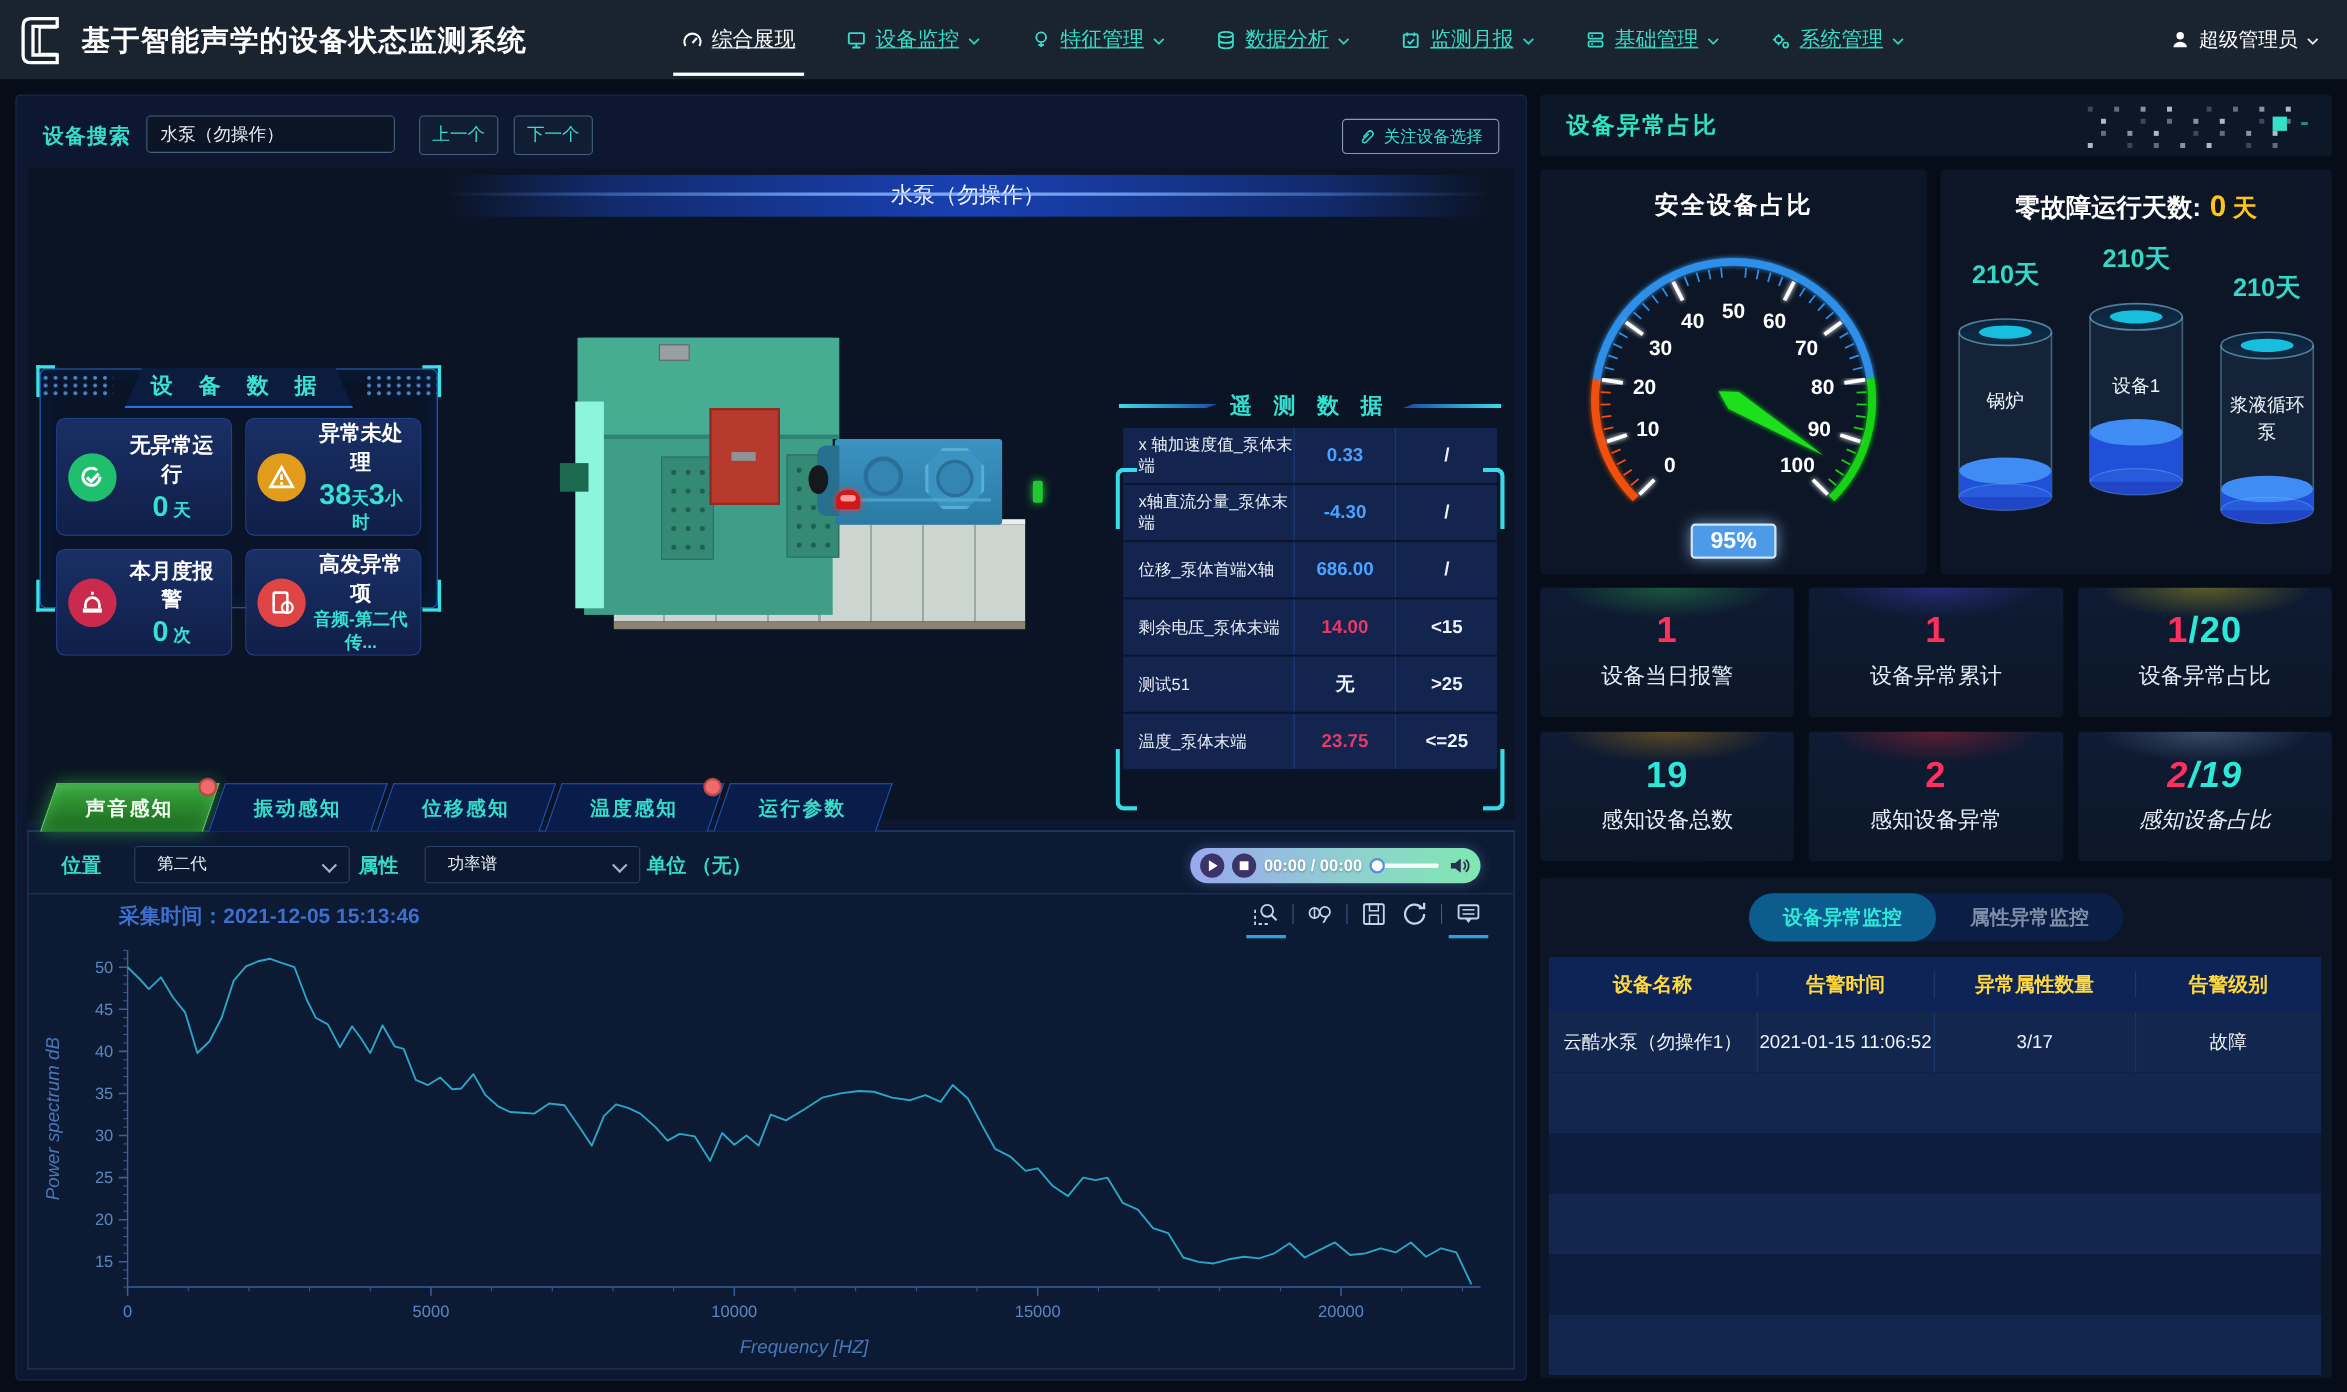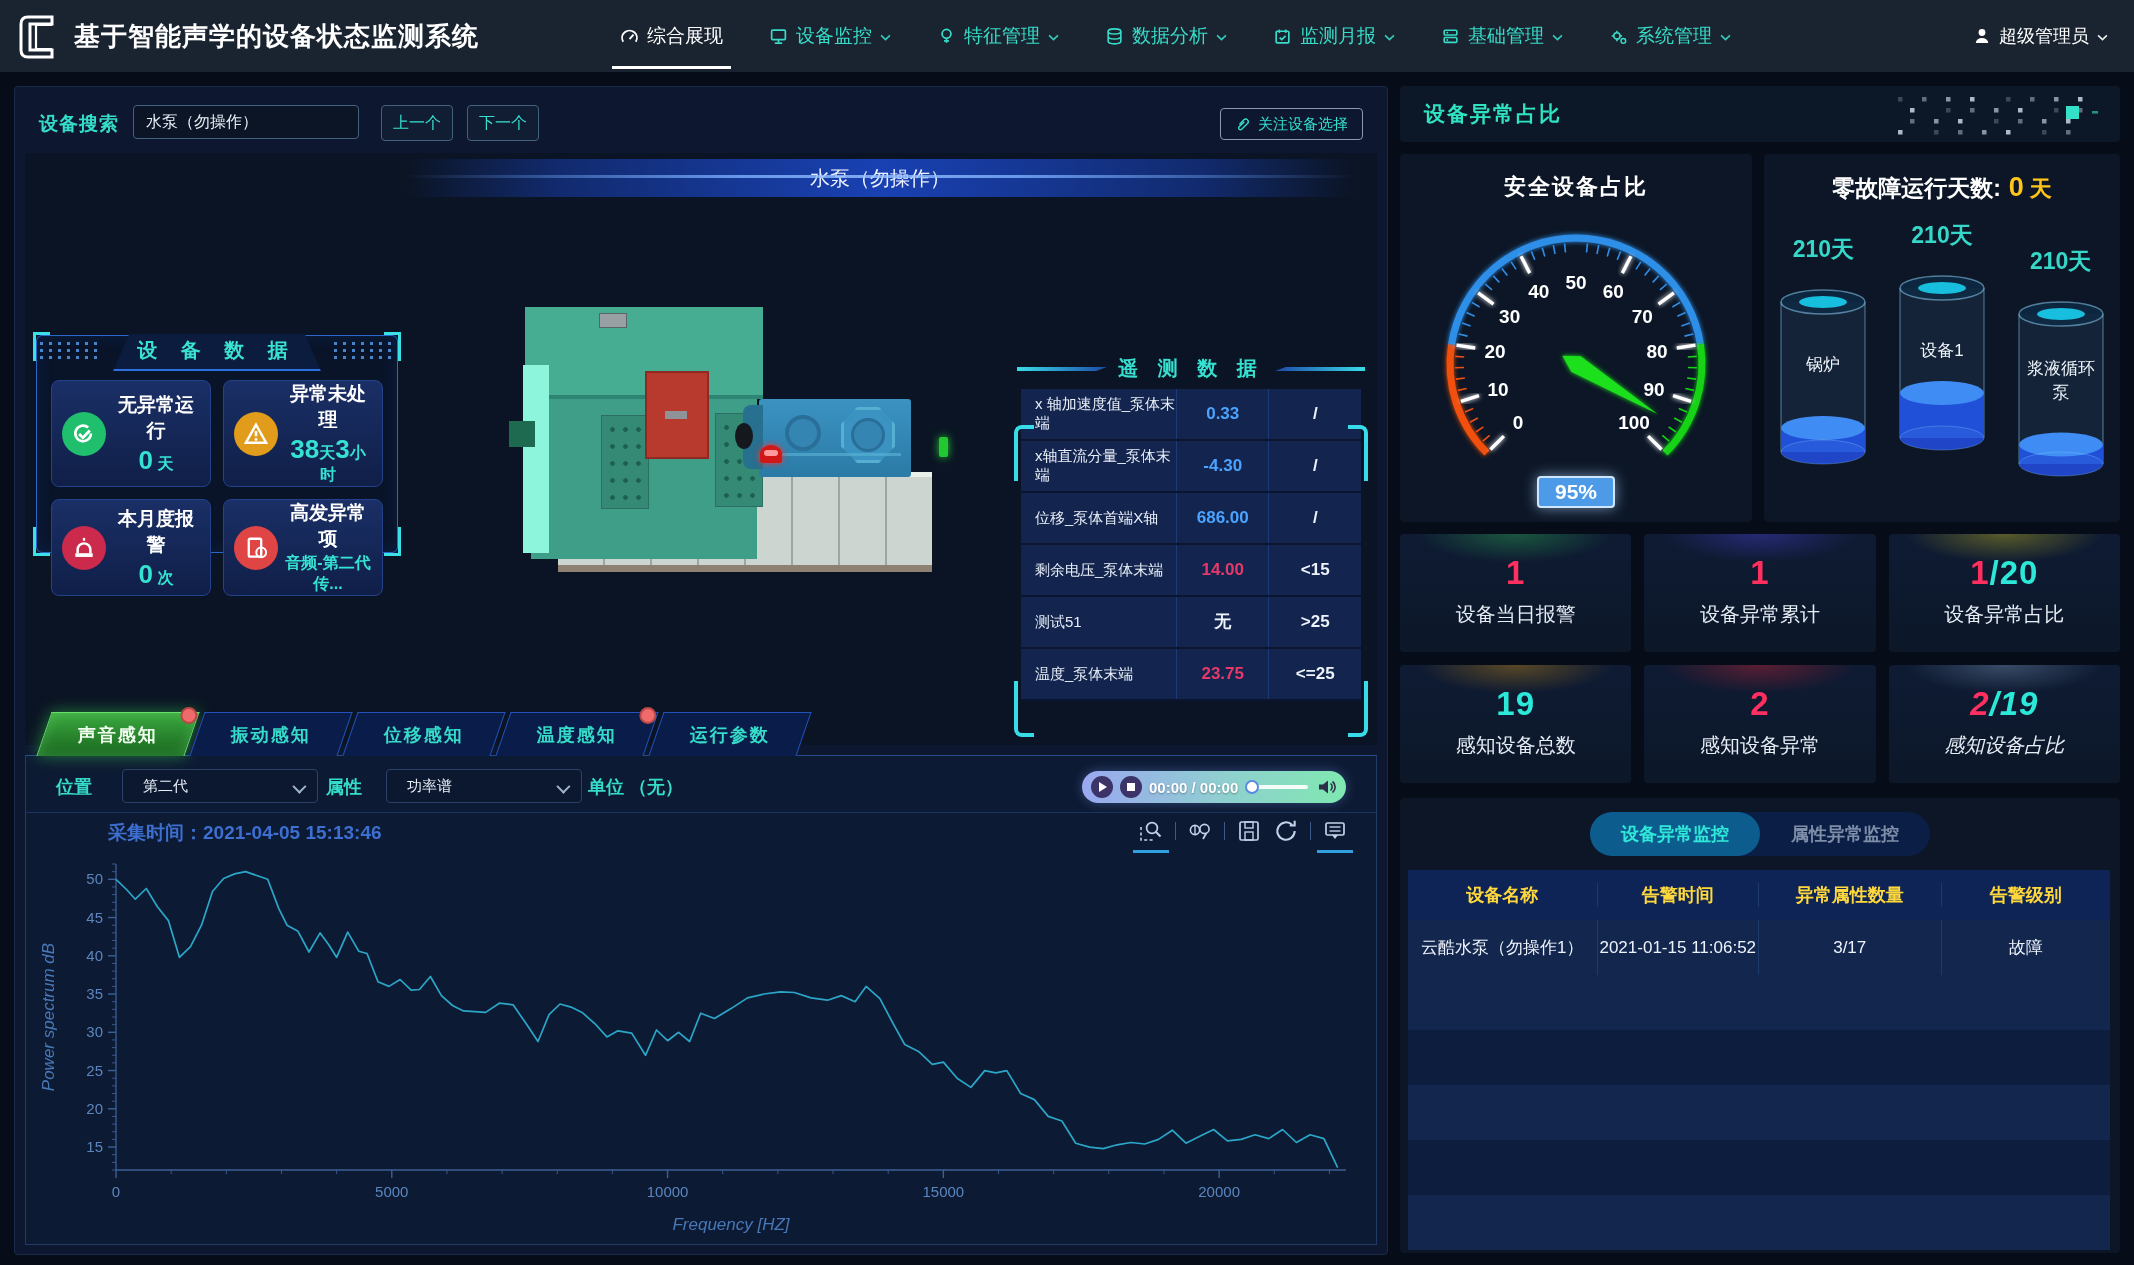--- a/index.html
+++ b/index.html
@@ -3,21 +3,21 @@
 <meta charset="utf-8">
 <style>
   html,body{margin:0;padding:0;background:#060c16;}
   .app{position:relative;width:2134px;height:1265px;overflow:hidden;
        font-family:"Liberation Sans","DejaVu Sans",sans-serif;background:#070d18;}
   
   .navbar{position:absolute;top:0;left:0;right:0;height:72px;background:#1a2430;display:flex;align-items:center;z-index:9;}
   .brand{display:flex;align-items:center;gap:14px;padding-left:12px;width:608px;}
   .app-title{color:#fff;font-size:26px;font-weight:bold;letter-spacing:1px;}
   .menu{display:flex;gap:46px;align-items:center;height:100%;}
-  .nav-item{position:relative;display:flex;gap:8px;align-items:center;color:#38dcc8;font-size:19px;cursor:pointer;height:100%;}
+  .nav-item{position:relative;display:flex;gap:8px;align-items:center;color:#38dcc8;font-size:19px;cursor:pointer;height:100%;text-decoration:underline;}
   .nav-item svg{flex:none;}
   .nav-item.active{color:#fff;}
   .nav-item.active::after{content:'';position:absolute;left:-8px;right:-8px;bottom:3px;height:3px;background:#fff;}
   .user{margin-left:auto;padding-right:26px;display:flex;align-items:center;gap:8px;color:#fff;font-size:18px;}
   .caret{opacity:.9;margin-top:2px;}
   
   .left-panel{position:absolute;left:14px;top:86px;width:1372px;height:1167px;background:#0d1830;border:1px solid #182a4a;border-radius:4px;}
   .search-row{position:absolute;top:14px;left:0;right:0;height:44px;}
   .search-label{position:absolute;left:24px;top:10px;color:#35dcc9;font-size:19px;font-weight:bold;letter-spacing:1px;}
   .search-input{position:absolute;left:118px;top:4px;width:226px;height:34px;background:#0b1526;border:1px solid #44617e;border-radius:4px;color:#e8eef6;font-size:16px;padding:0 12px;box-sizing:border-box;outline:none;}
@@ -460,21 +460,21 @@
           <div class="p-slider">
               <div class="p-thumb"></div>
             </div>
           <svg width="20" height="18" viewBox="0 0 20 18">
               <path d="M2 6.5 h4 l5-4 v13 l-5-4 h-4 z" fill="#2a2f4a"></path>
               <path d="M13.5 5.5 a4.5 4.5 0 0 1 0 7 M15.5 3.5 a7 7 0 0 1 0 11" fill="none" stroke="#2a2f4a" stroke-width="1.6"></path>
             </svg>
         </div>
       </div>
 
-      <div class="capture"><span>采集时间：</span><span>2021-04-05 15:13:46</span></div>
+      <div class="capture"><span>采集时间：</span><span>2021-12-05 15:13:46</span></div>
 
       <div class="toolbar">
         <div class="tb-icon ul">
             <svg width="24" height="24" viewBox="0 0 24 24">
               <path d="M2 8 V21 H15" fill="none" stroke="#c2d4e8" stroke-width="1.6" stroke-dasharray="3 2.4"></path>
               <circle cx="13" cy="9" r="5.4" fill="none" stroke="#c2d4e8" stroke-width="1.7"></circle>
               <line x1="17" y1="13" x2="21.5" y2="17.5" stroke="#c2d4e8" stroke-width="1.9"></line>
             </svg>
           </div>
         <div class="tb-sep"></div>

